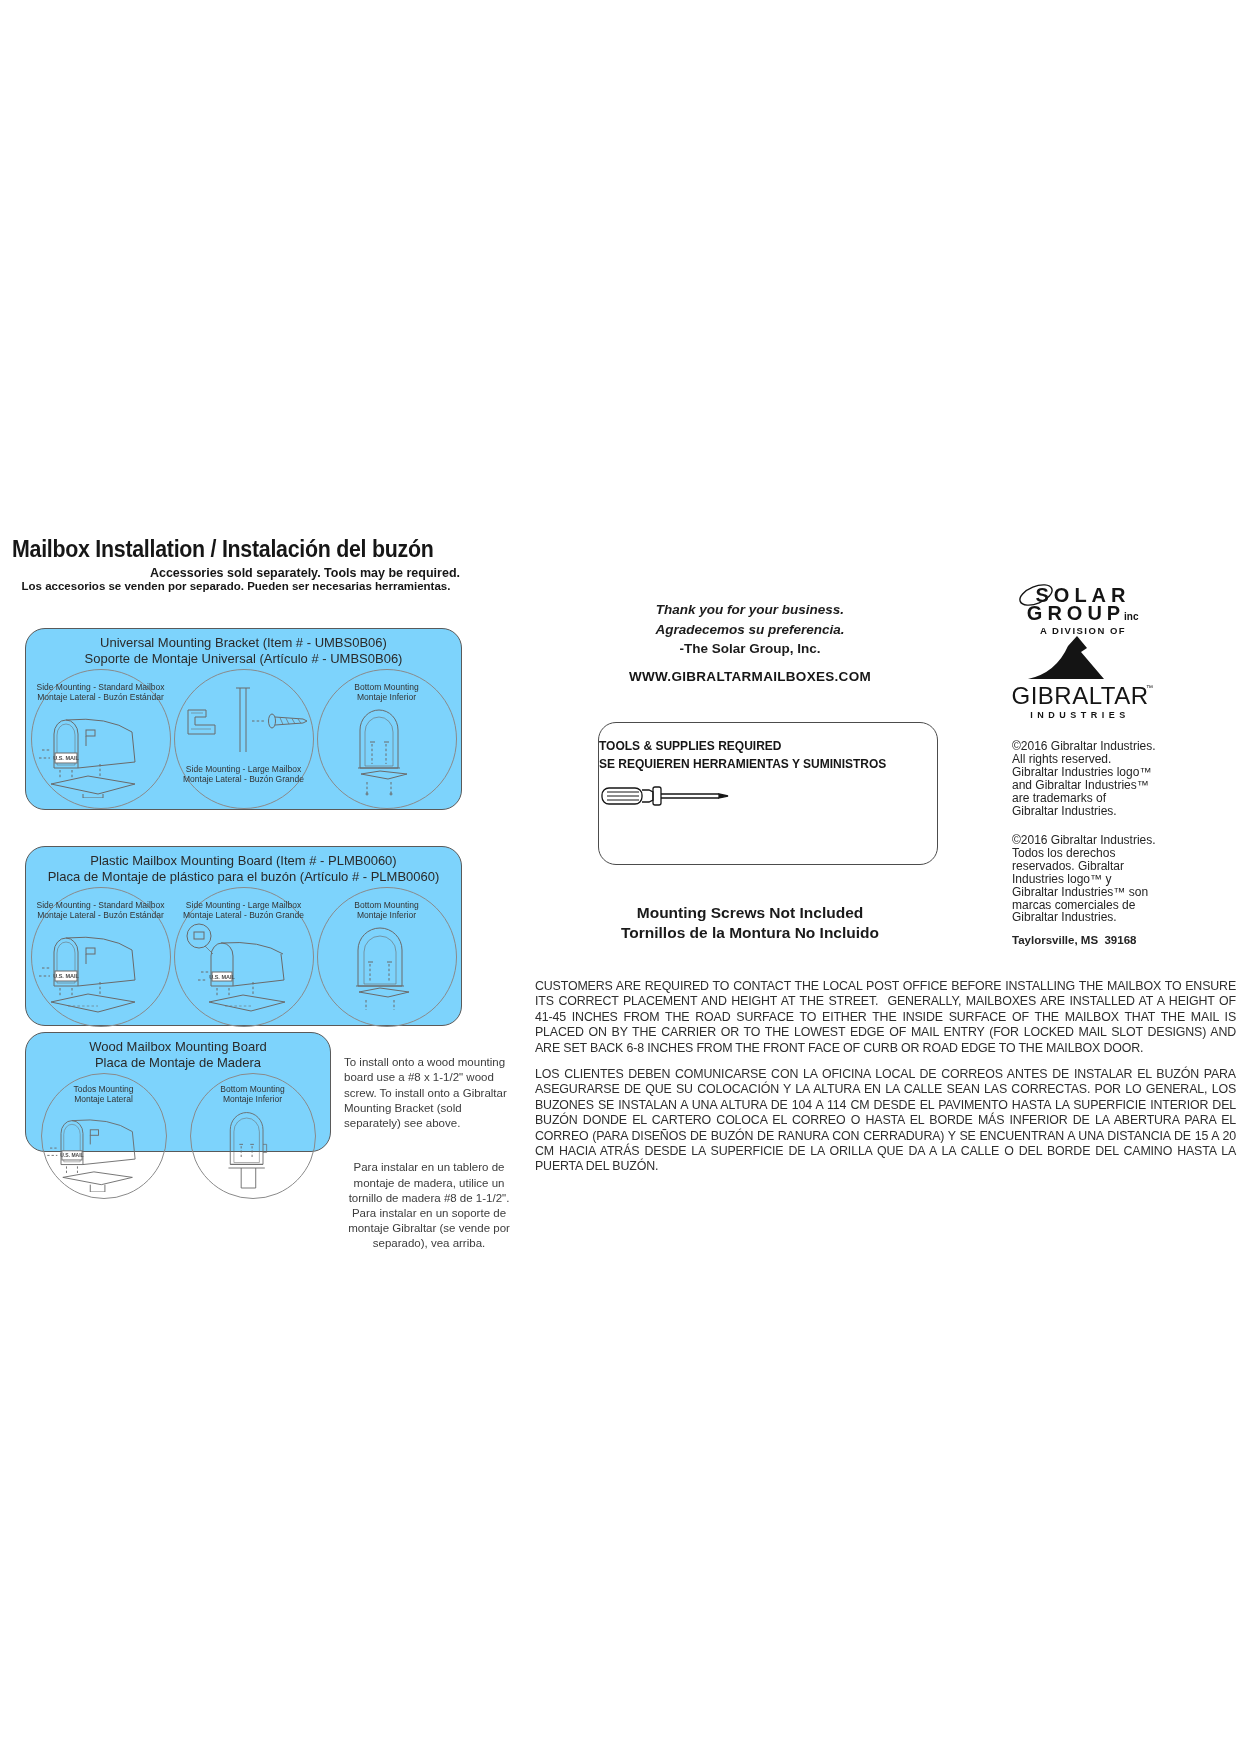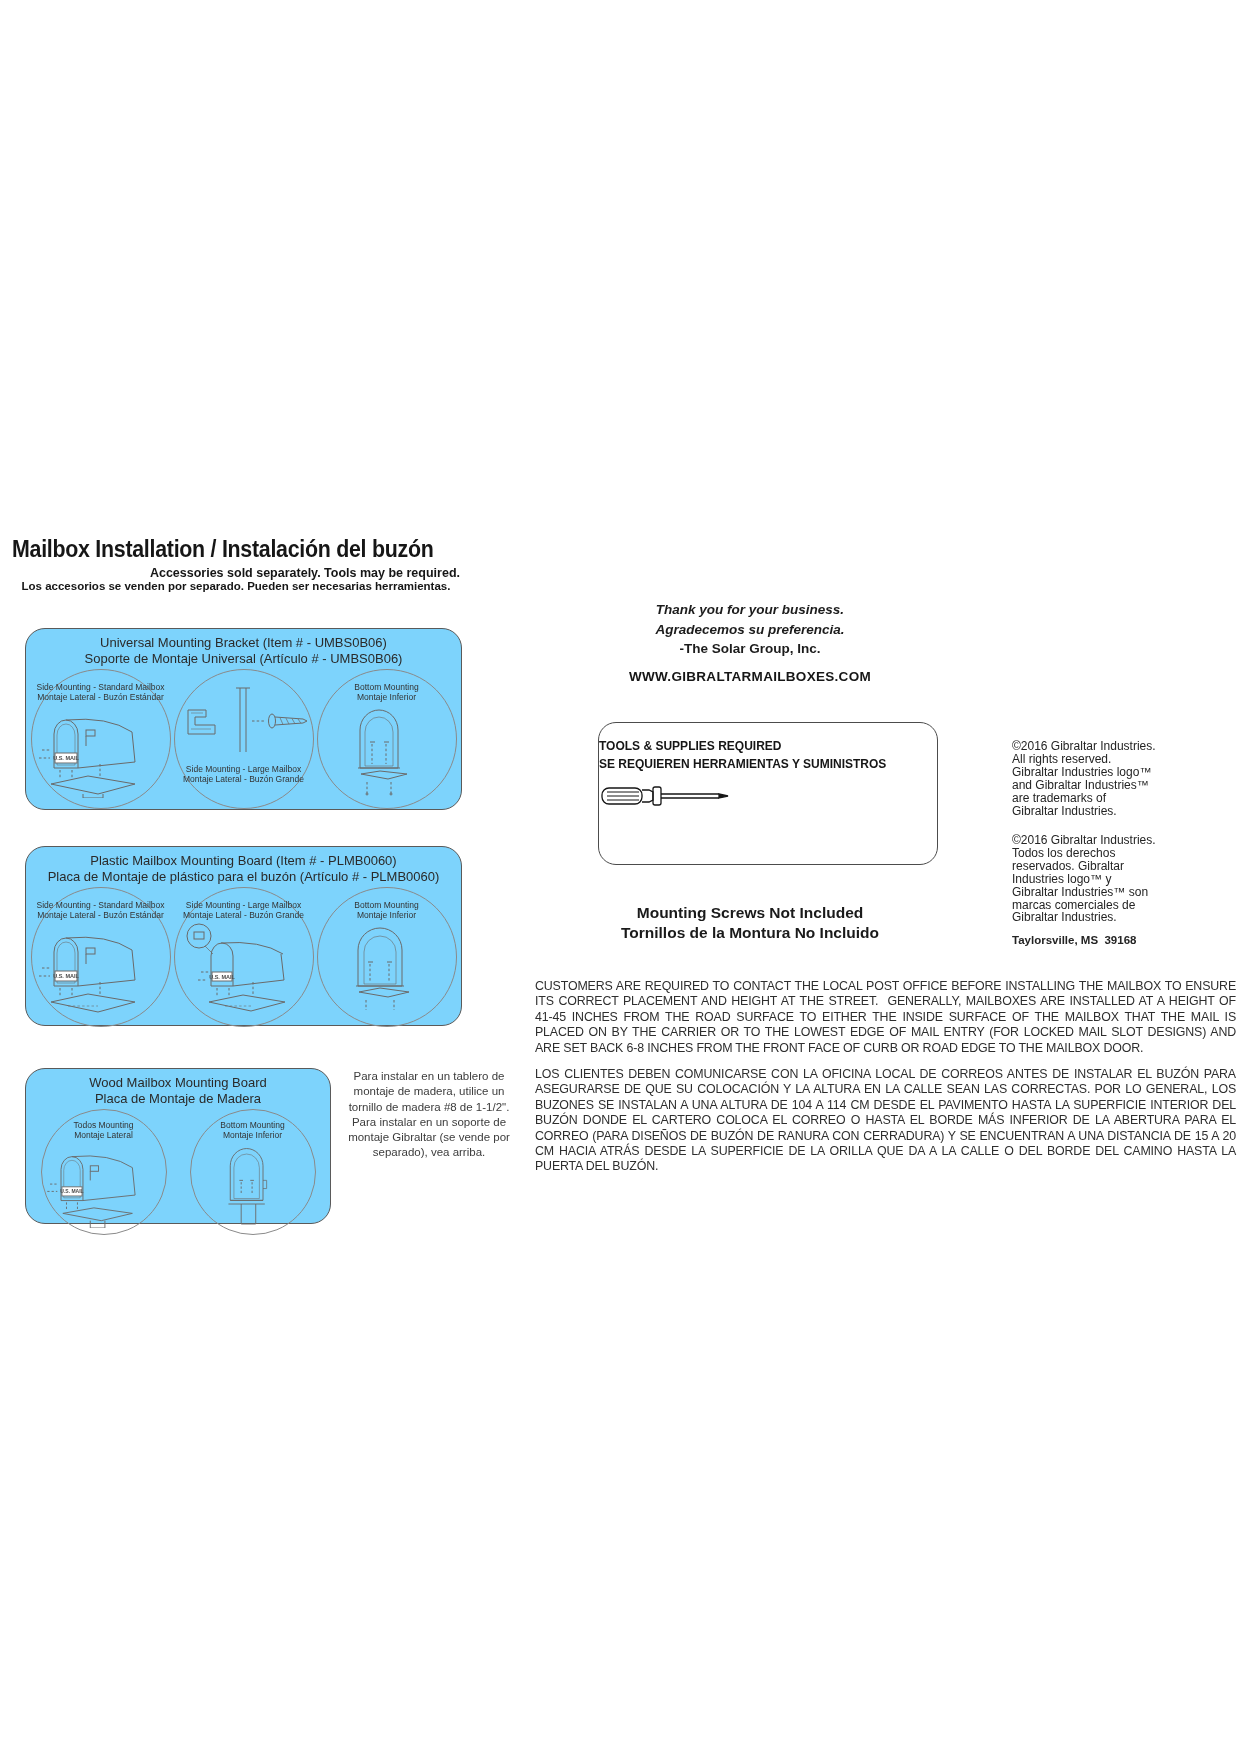--- a/index.html
+++ b/index.html
@@ -19,21 +19,21 @@
   .dbox-title{padding-top:6px;text-align:center;font-size:13px;line-height:16px;color:#2a2a2a;}
   .circle-row{display:flex;justify-content:space-around;align-items:center;margin-top:2px;padding:0 3px;}
   .circle{margin:0;width:140px;height:140px;border:1px solid #8a8a8a;border-radius:50%;
           box-sizing:border-box;display:flex;flex-direction:column;align-items:center;
           justify-content:flex-start;padding-top:12px;}
   .circle.small{width:126px;height:126px;padding-top:10px;}
   .lbl{font-size:8.5px;line-height:10px;text-align:center;color:#333;}
   .circle svg{display:block;margin-top:2px;}
   .box1{left:25px;top:628px;width:437px;height:182px;}
   .box2{left:25px;top:846px;width:437px;height:180px;}
-  .box3{left:25px;top:1068px;width:306px;height:156px;}
+  .box3{left:25px;top:1032px;width:306px;height:120px;}
 
   .wood-note{left:344px;top:1040px;width:170px;font-size:11.5px;line-height:15.2px;color:#3c3c3c;
              white-space:pre-line;}
   .wood-note .p2{margin-top:14px;text-align:center;}
 
   
   .thanks{left:580px;top:600px;width:340px;text-align:center;font-size:13.5px;font-weight:bold;
           line-height:19.5px;color:#1c1c1c;}
   .thanks .it{font-style:italic;}
   .website{left:580px;top:669px;width:340px;text-align:center;font-size:13.5px;font-weight:bold;
@@ -240,20 +240,25 @@
           <path d="M40,42 h4 M52,42 h4"></path>
           <path class="dash" d="M42,44 v14 M54,44 v14"></path>
           <path d="M30,64 h36 M28,68 h40"></path>
           <path d="M42,68 v22 M58,68 v22 M42,90 h16"></path>
         </svg>
       </figure>
     </div>
   </section>
 
   <div class="abs wood-note">
+    <div class="p1">To install onto a wood mounting
+board use a #8 x 1-1/2" wood
+screw. To install onto a Gibraltar
+Mounting Bracket (sold
+separately) see above.</div>
     <div class="p2">Para instalar en un tablero de
 montaje de madera, utilice un
 tornillo de madera #8 de 1-1/2".
 Para instalar en un soporte de
 montaje Gibraltar (se vende por
 separado), vea arriba.</div>
   </div>
 
   <div class="abs thanks">
     <div class="it">Thank you for your business.</div>
@@ -277,20 +282,33 @@
         <path d="M120,13 l9,2 l-9,2 z" fill="#161616"></path>
       </g>
     </svg>
   </div>
 
   <div class="abs screws">
     <div>Mounting Screws Not Included</div>
     <div>Tornillos de la Montura No Incluido</div>
   </div>
 
+  <div class="abs brand">
+    <svg width="170" height="152" viewBox="0 0 170 152">
+      <ellipse cx="38" cy="13" rx="17" ry="8.5" fill="none" stroke="#141414" stroke-width="1.4" transform="rotate(-22 38 13)"></ellipse>
+      <text x="85" y="20" text-anchor="middle" font-size="20" font-weight="bold" letter-spacing="5" fill="#141414">SOLAR</text>
+      <text x="78" y="38" text-anchor="middle" font-size="20" font-weight="bold" letter-spacing="5" fill="#141414">GROUP</text>
+      <text x="126" y="38" font-size="10" font-weight="bold" fill="#141414">inc</text>
+      <text x="85" y="52" text-anchor="middle" font-size="9.5" font-weight="bold" letter-spacing="1.5" fill="#141414">A DIVISION OF</text>
+      <path d="M30,97 Q58,91 70,64 L79,54 L89,66 L83,70 L106,97 Z" fill="#141414"></path>
+      <text x="82" y="122" text-anchor="middle" font-size="24" letter-spacing="0.5" fill="#141414">GIBRALTAR</text>
+      <text x="148" y="108" font-size="7" fill="#141414">™</text>
+      <text x="82" y="136" text-anchor="middle" font-size="9" font-weight="bold" letter-spacing="4.5" fill="#141414">INDUSTRIES</text>
+    </svg>
+  </div>
 
   <div class="abs copy copy-en">©2016 Gibraltar Industries.
 All rights reserved.
 Gibraltar Industries logo™
 and Gibraltar Industries™
 are trademarks of
 Gibraltar Industries.</div>
   <div class="abs copy copy-es">©2016 Gibraltar Industries.
 Todos los derechos
 reservados. Gibraltar

